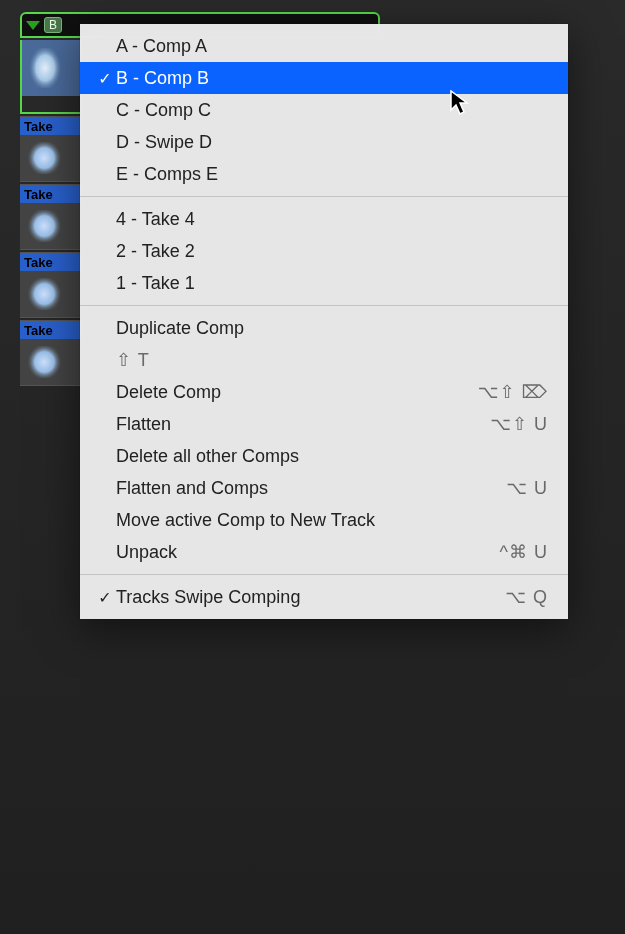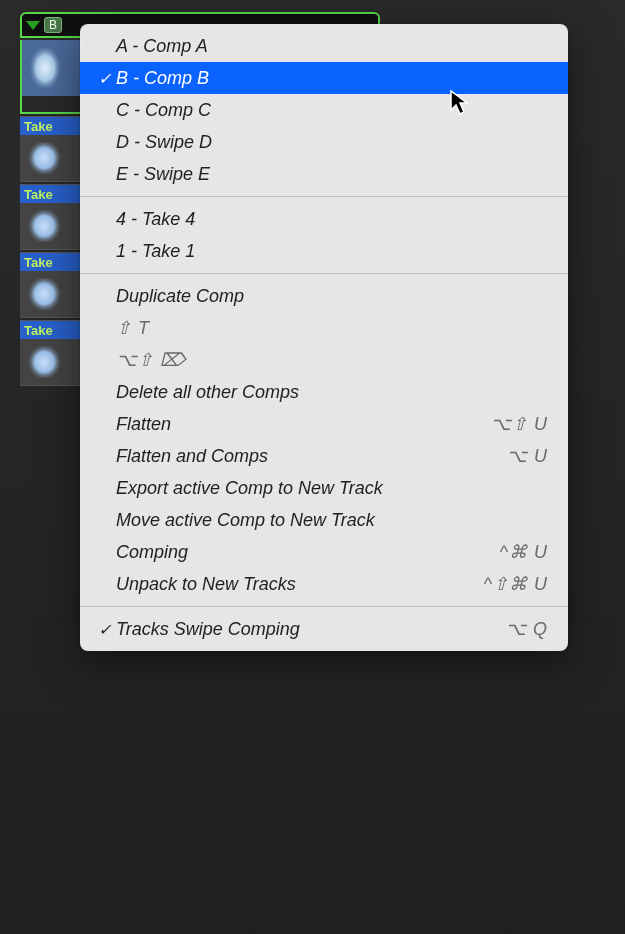--- a/index.html
+++ b/index.html
@@ -67,21 +67,21 @@
   }
 
   .region.comp {
     border: 2px solid #57d84a;
     border-top: none;
     height: 74px;
   }
 
   .region-header {
     background: #2860cc;
-    color: #bef264;
+    color: #000000;
     font-size: 13px;
     font-weight: 600;
     padding: 2px 4px;
     height: 18px;
     line-height: 16px;
     box-sizing: border-box;
     text-align: left;
     white-space: nowrap;
     overflow: hidden;
   }
@@ -115,26 +115,25 @@
   }
 
   
   .menu {
     position: absolute;
     left: 80px;
     top: 24px;
     width: 488px;
     background: rgba(236, 236, 236, 0.97);
     backdrop-filter: blur(20px);
-    border-radius: 8px;
+    border-radius: 0;
     box-shadow: 0 10px 40px rgba(0,0,0,0.5), 0 0 0 1px rgba(0,0,0,0.1);
     padding: 6px 0;
     font-size: 18px;
     color: #222;
-    font-style: italic;
   }
 
   .menu-item {
     display: flex;
     align-items: center;
     height: 32px;
     padding: 4px 20px 4px 14px;
     box-sizing: border-box;
   }
 
@@ -252,89 +251,85 @@
     <span class="menu-label">C - Comp C</span>
   </div>
 
   <div class="menu-item">
     <span class="check-col"></span>
     <span class="menu-label">D - Swipe D</span>
   </div>
 
   <div class="menu-item">
     <span class="check-col"></span>
-    <span class="menu-label">E - Swipe E</span>
+    <span class="menu-label">E - Comps E</span>
   </div>
 
   <div class="menu-sep"></div>
 
   <div class="menu-item">
     <span class="check-col"></span>
     <span class="menu-label">4 - Take 4</span>
   </div>
   <div class="menu-item">
     <span class="check-col"></span>
+    <span class="menu-label">2 - Take 2</span>
+  </div>
+  <div class="menu-item">
+    <span class="check-col"></span>
     <span class="menu-label">1 - Take 1</span>
   </div>
 
   <div class="menu-sep"></div>
 
   <div class="menu-item">
     <span class="check-col"></span>
     <span class="menu-label">Duplicate Comp</span>
   </div>
 
   <div class="menu-item">
     <span class="check-col"></span>
     <span class="shortcut">⇧ T</span>
   </div>
 
   <div class="menu-item">
     <span class="check-col"></span>
+    <span class="menu-label">Delete Comp</span>
     <span class="shortcut">⌥⇧ ⌦</span>
-  </div>
-
-  <div class="menu-item">
-    <span class="check-col"></span>
-    <span class="menu-label">Delete all other Comps</span>
   </div>
 
   <div class="menu-item">
     <span class="check-col"></span>
     <span class="menu-label">Flatten</span>
     <span class="shortcut">⌥⇧ U</span>
   </div>
 
   <div class="menu-item">
     <span class="check-col"></span>
+    <span class="menu-label">Delete all other Comps</span>
+  </div>
+
+  <div class="menu-item">
+    <span class="check-col"></span>
     <span class="menu-label">Flatten and Comps</span>
     <span class="shortcut">⌥ U</span>
   </div>
 
-  <div class="menu-item">
-    <span class="check-col"></span>
-    <span class="menu-label">Export active Comp to New Track</span>
-  </div>
 
   <div class="menu-item">
     <span class="check-col"></span>
     <span class="menu-label">Move active Comp to New Track</span>
   </div>
 
   <div class="menu-item">
     <span class="check-col"></span>
-    <span class="menu-label">Comping</span>
+    <span class="menu-label">Unpack</span>
     <span class="shortcut">^⌘ U</span>
   </div>
 
-  <div class="menu-item">
-    <span class="check-col"></span>
-    <span class="menu-label">Unpack to New Tracks</span>
-    <span class="shortcut">^⇧⌘ U</span>
-  </div>
 
 
   <div class="menu-sep"></div>
 
   <div class="menu-item">
     <span class="check-col">✓</span>
     <span class="menu-label">Tracks Swipe Comping</span>
     <span class="shortcut">⌥ Q</span>
   </div>
 

